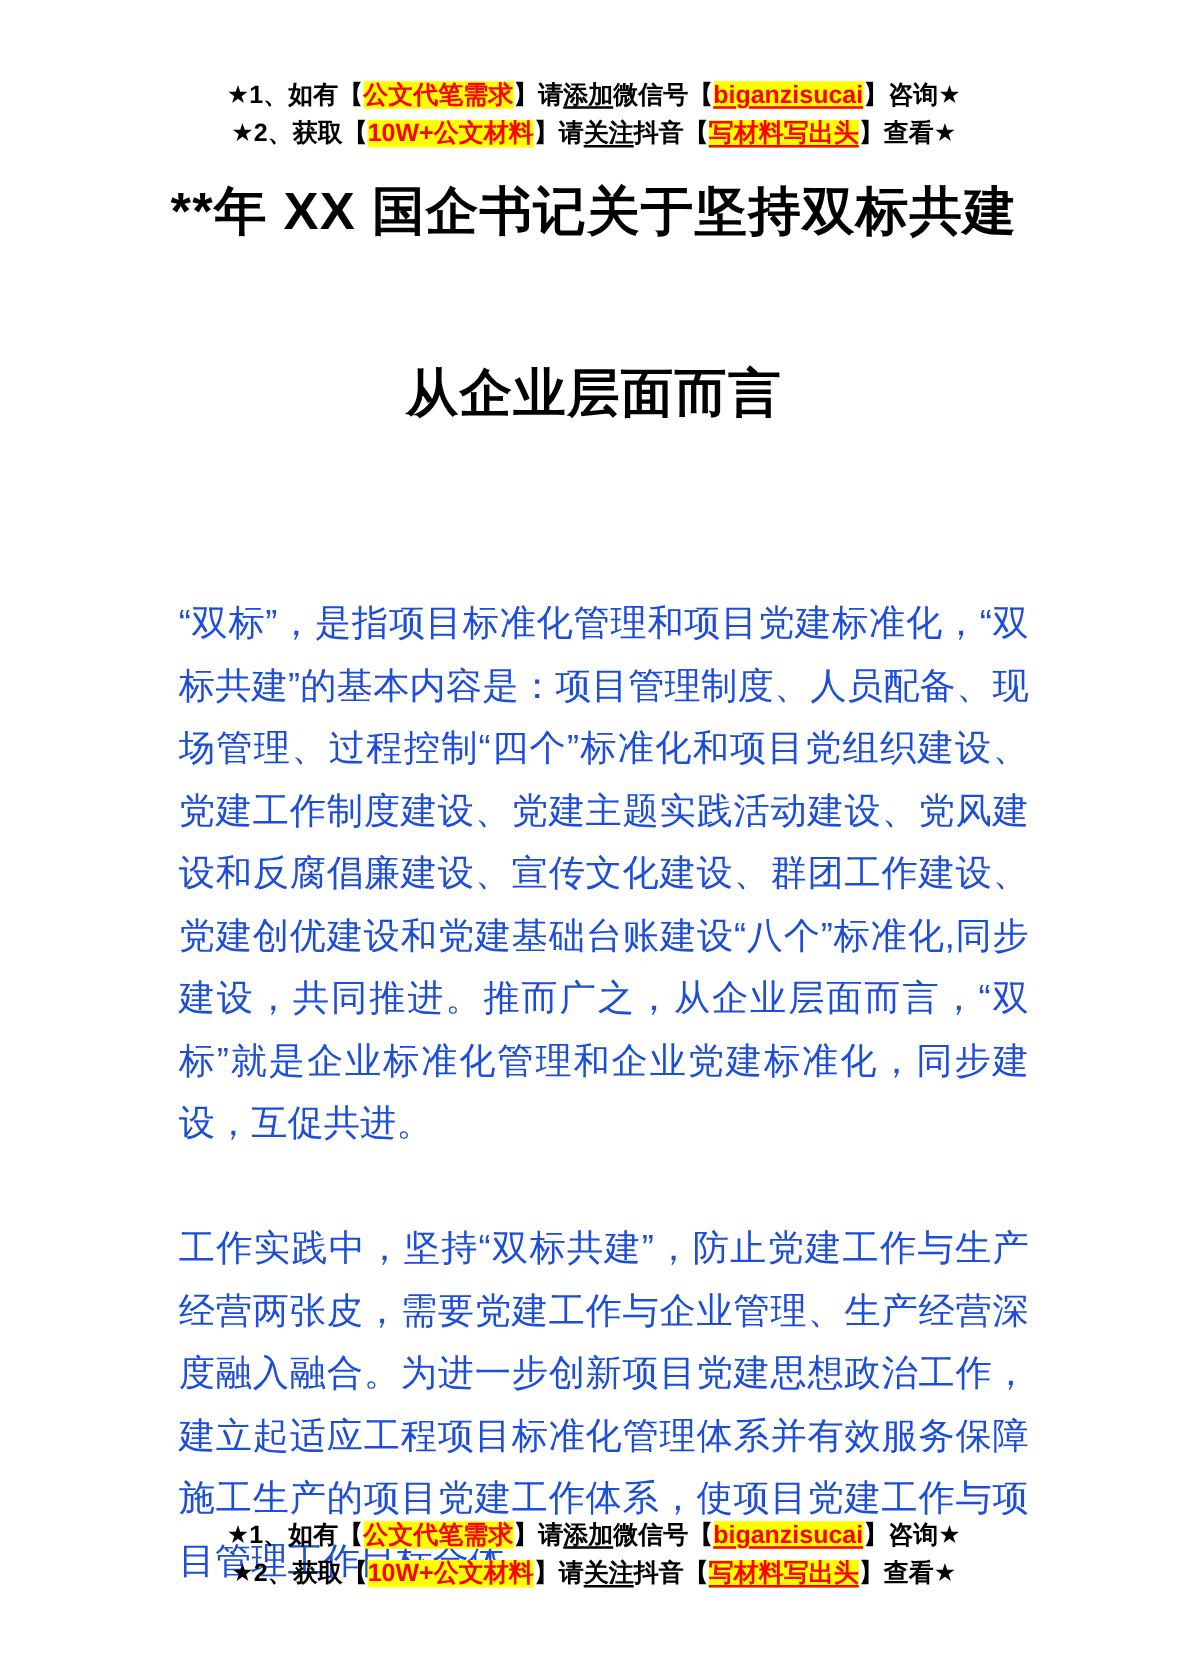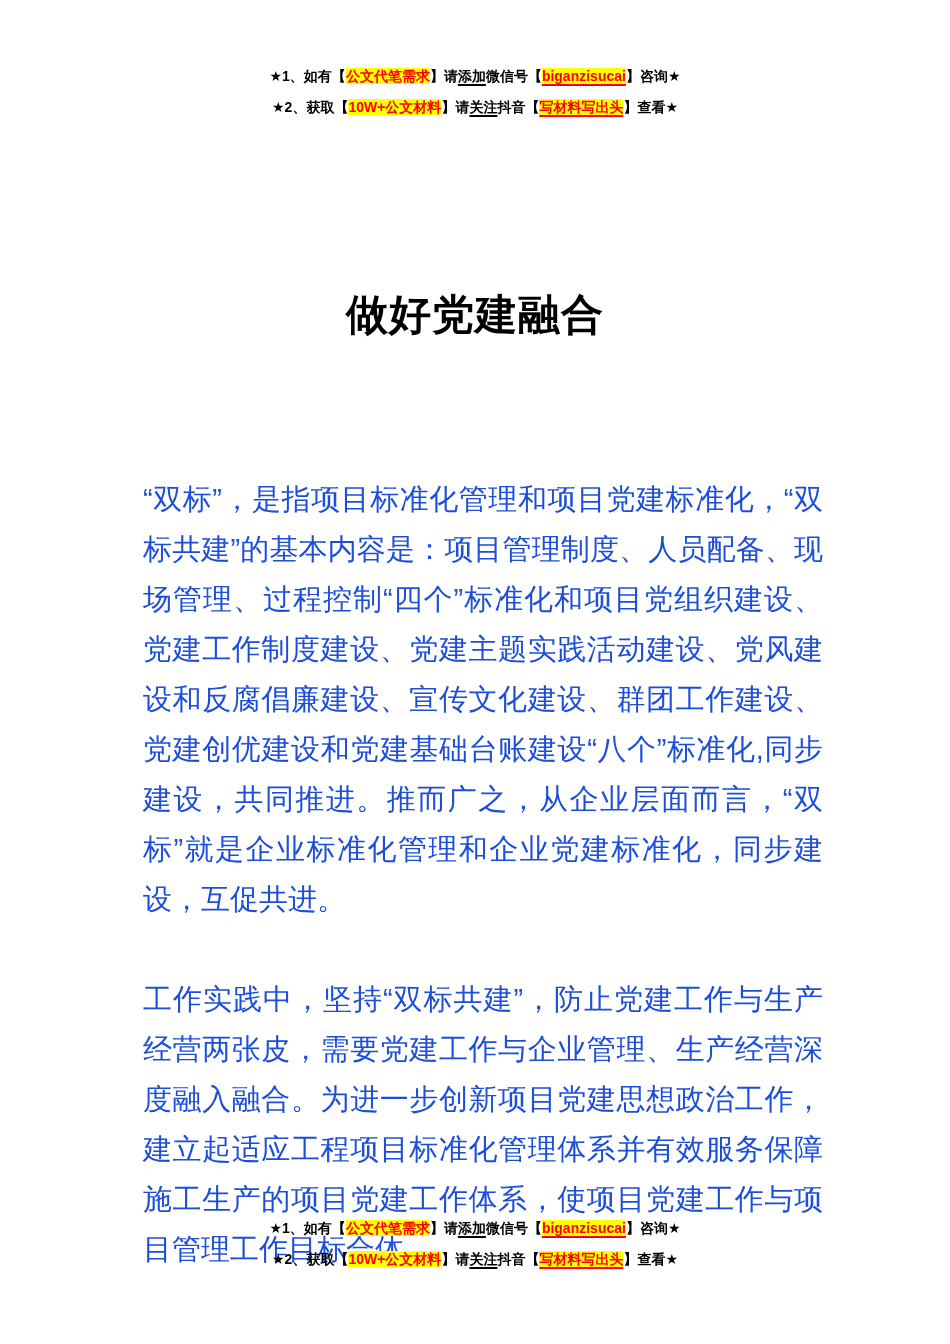--- a/index.html
+++ b/index.html
@@ -16,21 +16,21 @@
     font-family: "Liberation Sans", "DejaVu Sans", sans-serif;
     color: #000000;
   }
   
   .promo {
     position: absolute;
     left: 0;
     right: 0;
     text-align: center;
     font-weight: bold;
-    font-size: 14px;
+    font-size: 20px;
     line-height: 31px;
     white-space: nowrap;
   }
   .promo-header { top: 61px; }
   .promo-footer { top: 1213px; }
   .hl {
     color: #FF0000;
     background-color: #FFFF00;
   }
   .u {
@@ -80,21 +80,22 @@
 
   <div class="promo promo-header">
     <div>
       <span>★1、如有【</span><span class="hl">公文代笔需求</span><span>】请</span><span class="u">添加</span><span>微信号【</span><span class="hl u-red">biganzisucai</span><span>】咨询★</span>
     </div>
     <div>
       <span>★2、获取【</span><span class="hl">10W+公文材料</span><span>】请</span><span class="u">关注</span><span>抖音【</span><span class="hl u-red">写材料写出头</span><span>】查看★</span>
     </div>
   </div>
 
-  <h1 class="title title2">做好党建融合</h1>
+  <h1 class="title title1">**年 XX 国企书记关于坚持双标共建</h1>
+  <h1 class="title title2">从企业层面而言</h1>
 
   <div class="content">
     <p>“双标”，是指项目标准化管理和项目党建标准化，“双标共建”的基本内容是：项目管理制度、人员配备、现场管理、过程控制“四个”标准化和项目党组织建设、党建工作制度建设、党建主题实践活动建设、党风建设和反腐倡廉建设、宣传文化建设、群团工作建设、党建创优建设和党建基础台账建设“八个”标准化,同步建设，共同推进。推而广之，从企业层面而言，“双标”就是企业标准化管理和企业党建标准化，同步建设，互促共进。</p>
     <p>工作实践中，坚持“双标共建”，防止党建工作与生产经营两张皮，需要党建工作与企业管理、生产经营深度融入融合。为进一步创新项目党建思想政治工作，建立起适应工程项目标准化管理体系并有效服务保障施工生产的项目党建工作体系，使项目党建工作与项目管理工作目标合体</p>
   </div>
 
   <div class="promo promo-footer">
     <div>
       <span>★1、如有【</span><span class="hl">公文代笔需求</span><span>】请</span><span class="u">添加</span><span>微信号【</span><span class="hl u-red">biganzisucai</span><span>】咨询★</span>
     </div>

